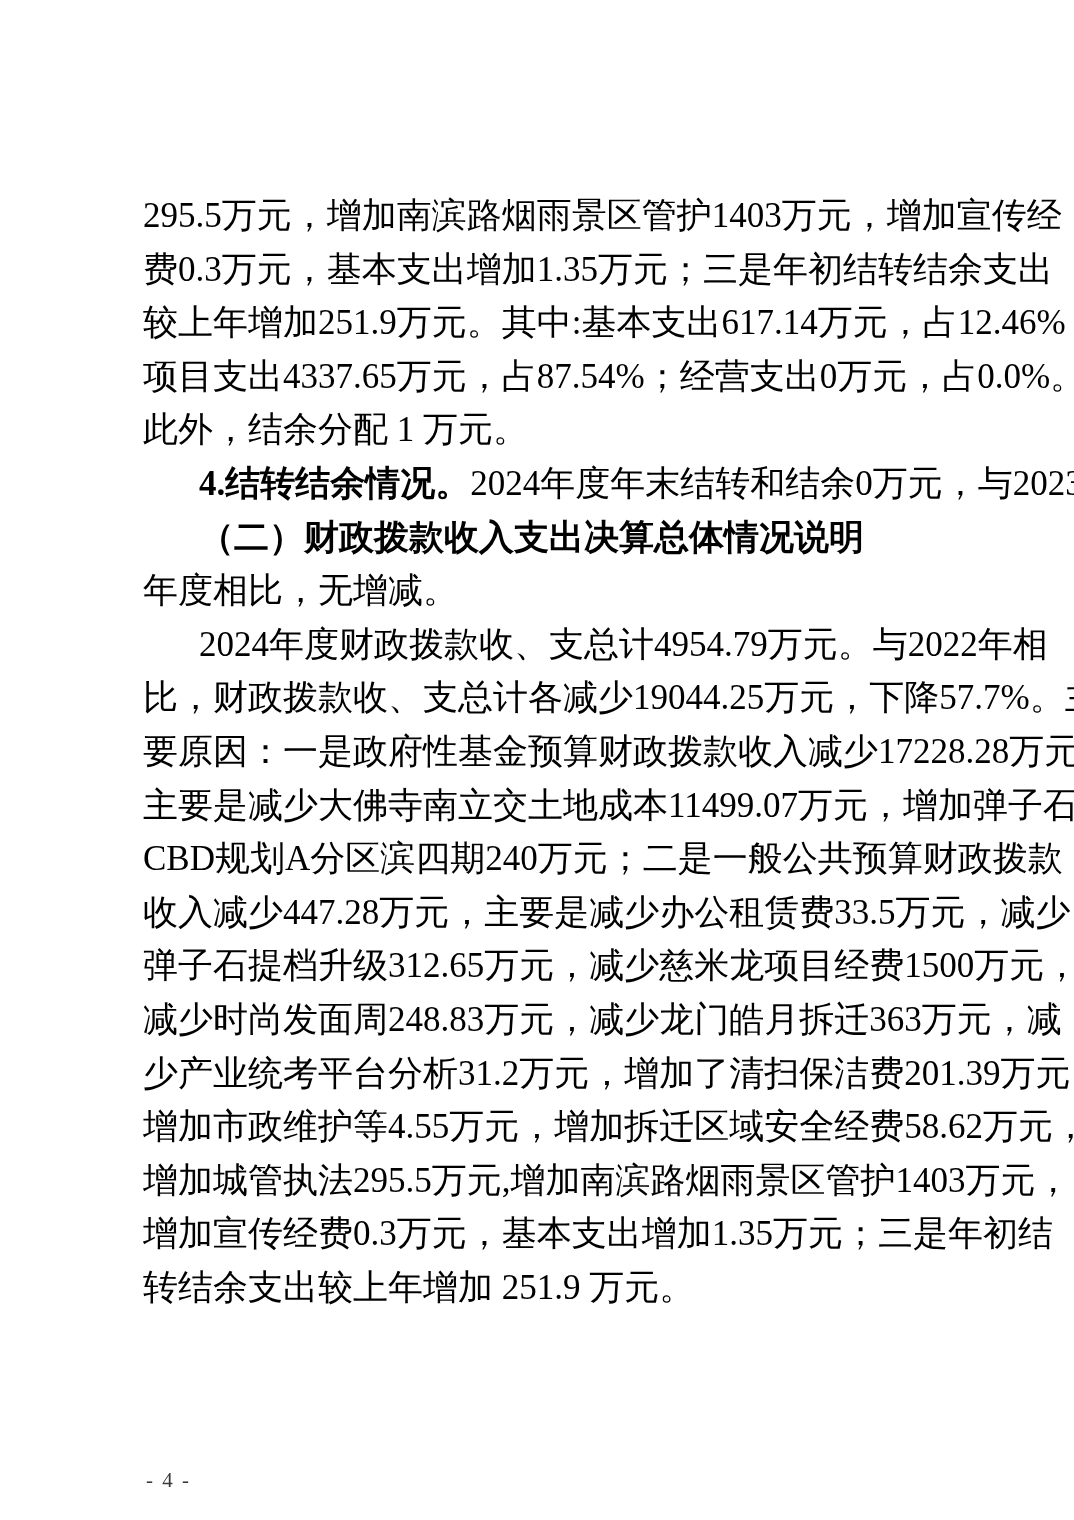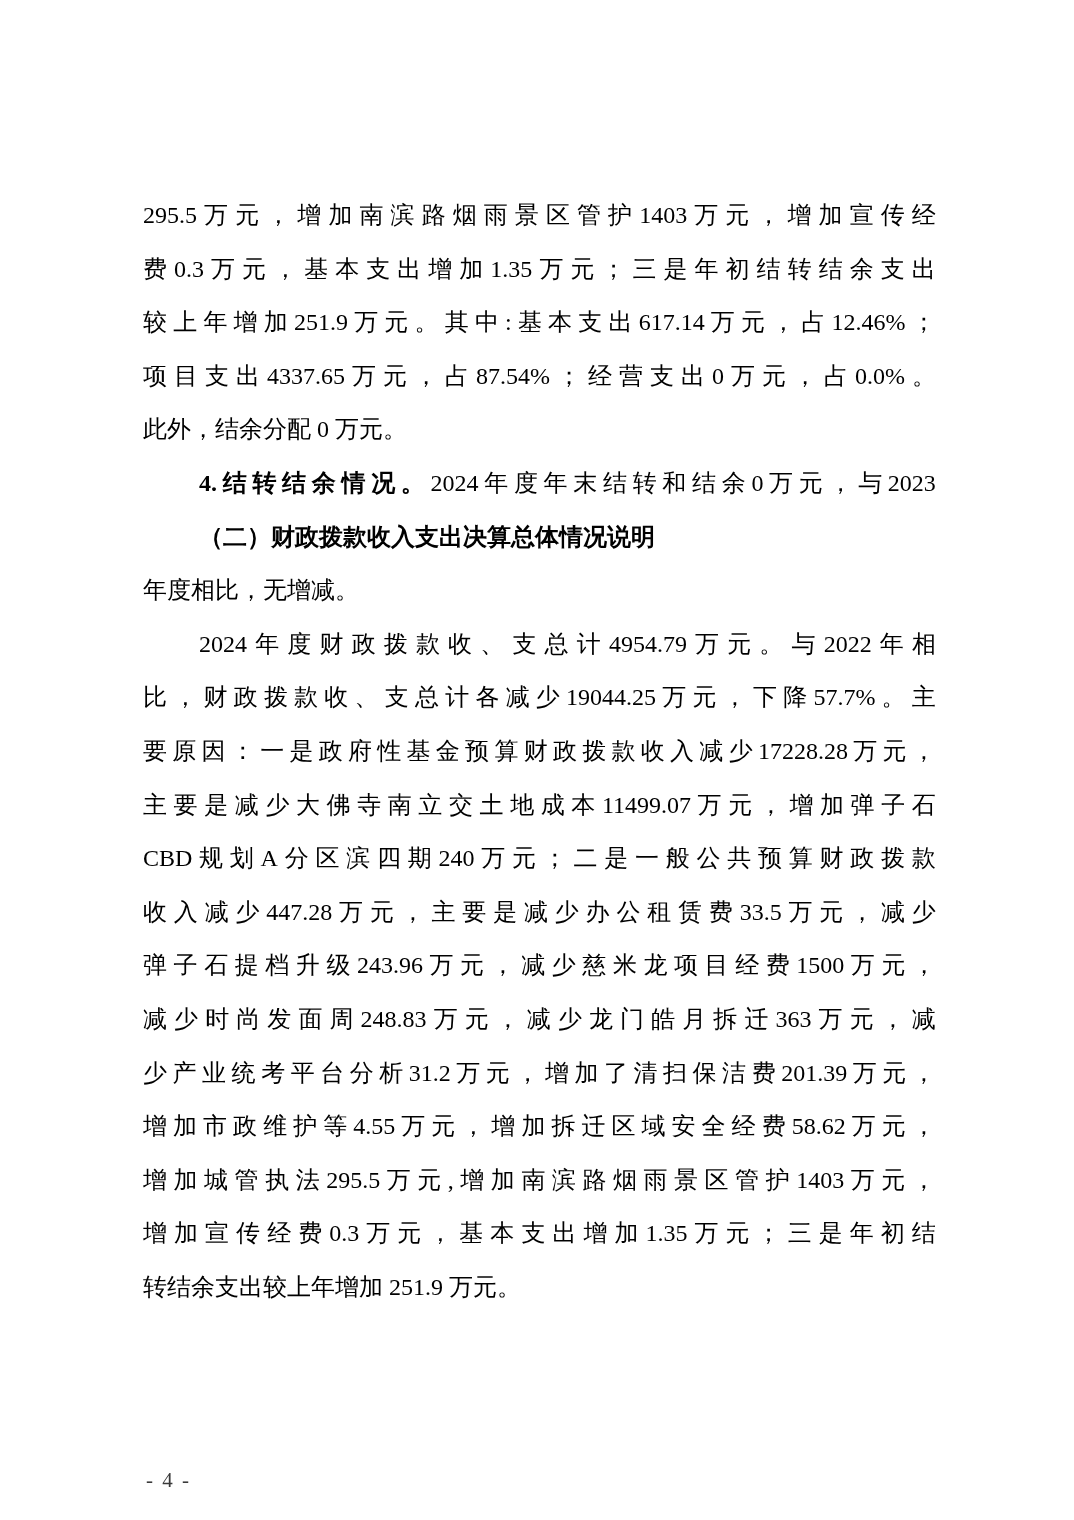--- a/index.html
+++ b/index.html
@@ -14,21 +14,21 @@
   }
   .content{
     position:absolute;
     left:143px;
     top:189px;
     width:793px;
   }
   .line{
     box-sizing:border-box;
     height:53.6px;
-    font-size:24px;
+    font-size:35px;
     line-height:53.6px;
     white-space:pre-wrap;
   }
   
   .line.j{
     display:flex;
     justify-content:space-between;
     align-items:center;
     white-space:nowrap;
   }
@@ -147,21 +147,21 @@
         <span>支</span>
         <span>出</span>
         <span>0</span>
         <span>万</span>
         <span>元</span>
         <span>，</span>
         <span>占</span>
         <span>0.0%</span>
         <span>。</span>
       </div>
-      <div class="line"><span>此外，结余分配 0 万元。</span></div>
+      <div class="line"><span>此外，结余分配 1 万元。</span></div>
       <div class="line j indent">
         <b>4.</b>
         <b>结</b>
         <b>转</b>
         <b>结</b>
         <b>余</b>
         <b>情</b>
         <b>况</b>
         <b>。</b>
         <span>2024</span>
@@ -337,21 +337,21 @@
         <span>少</span>
       </div>
       <div class="line j">
         <span>弹</span>
         <span>子</span>
         <span>石</span>
         <span>提</span>
         <span>档</span>
         <span>升</span>
         <span>级</span>
-        <span>243.96</span>
+        <span>312.65</span>
         <span>万</span>
         <span>元</span>
         <span>，</span>
         <span>减</span>
         <span>少</span>
         <span>慈</span>
         <span>米</span>
         <span>龙</span>
         <span>项</span>
         <span>目</span>

